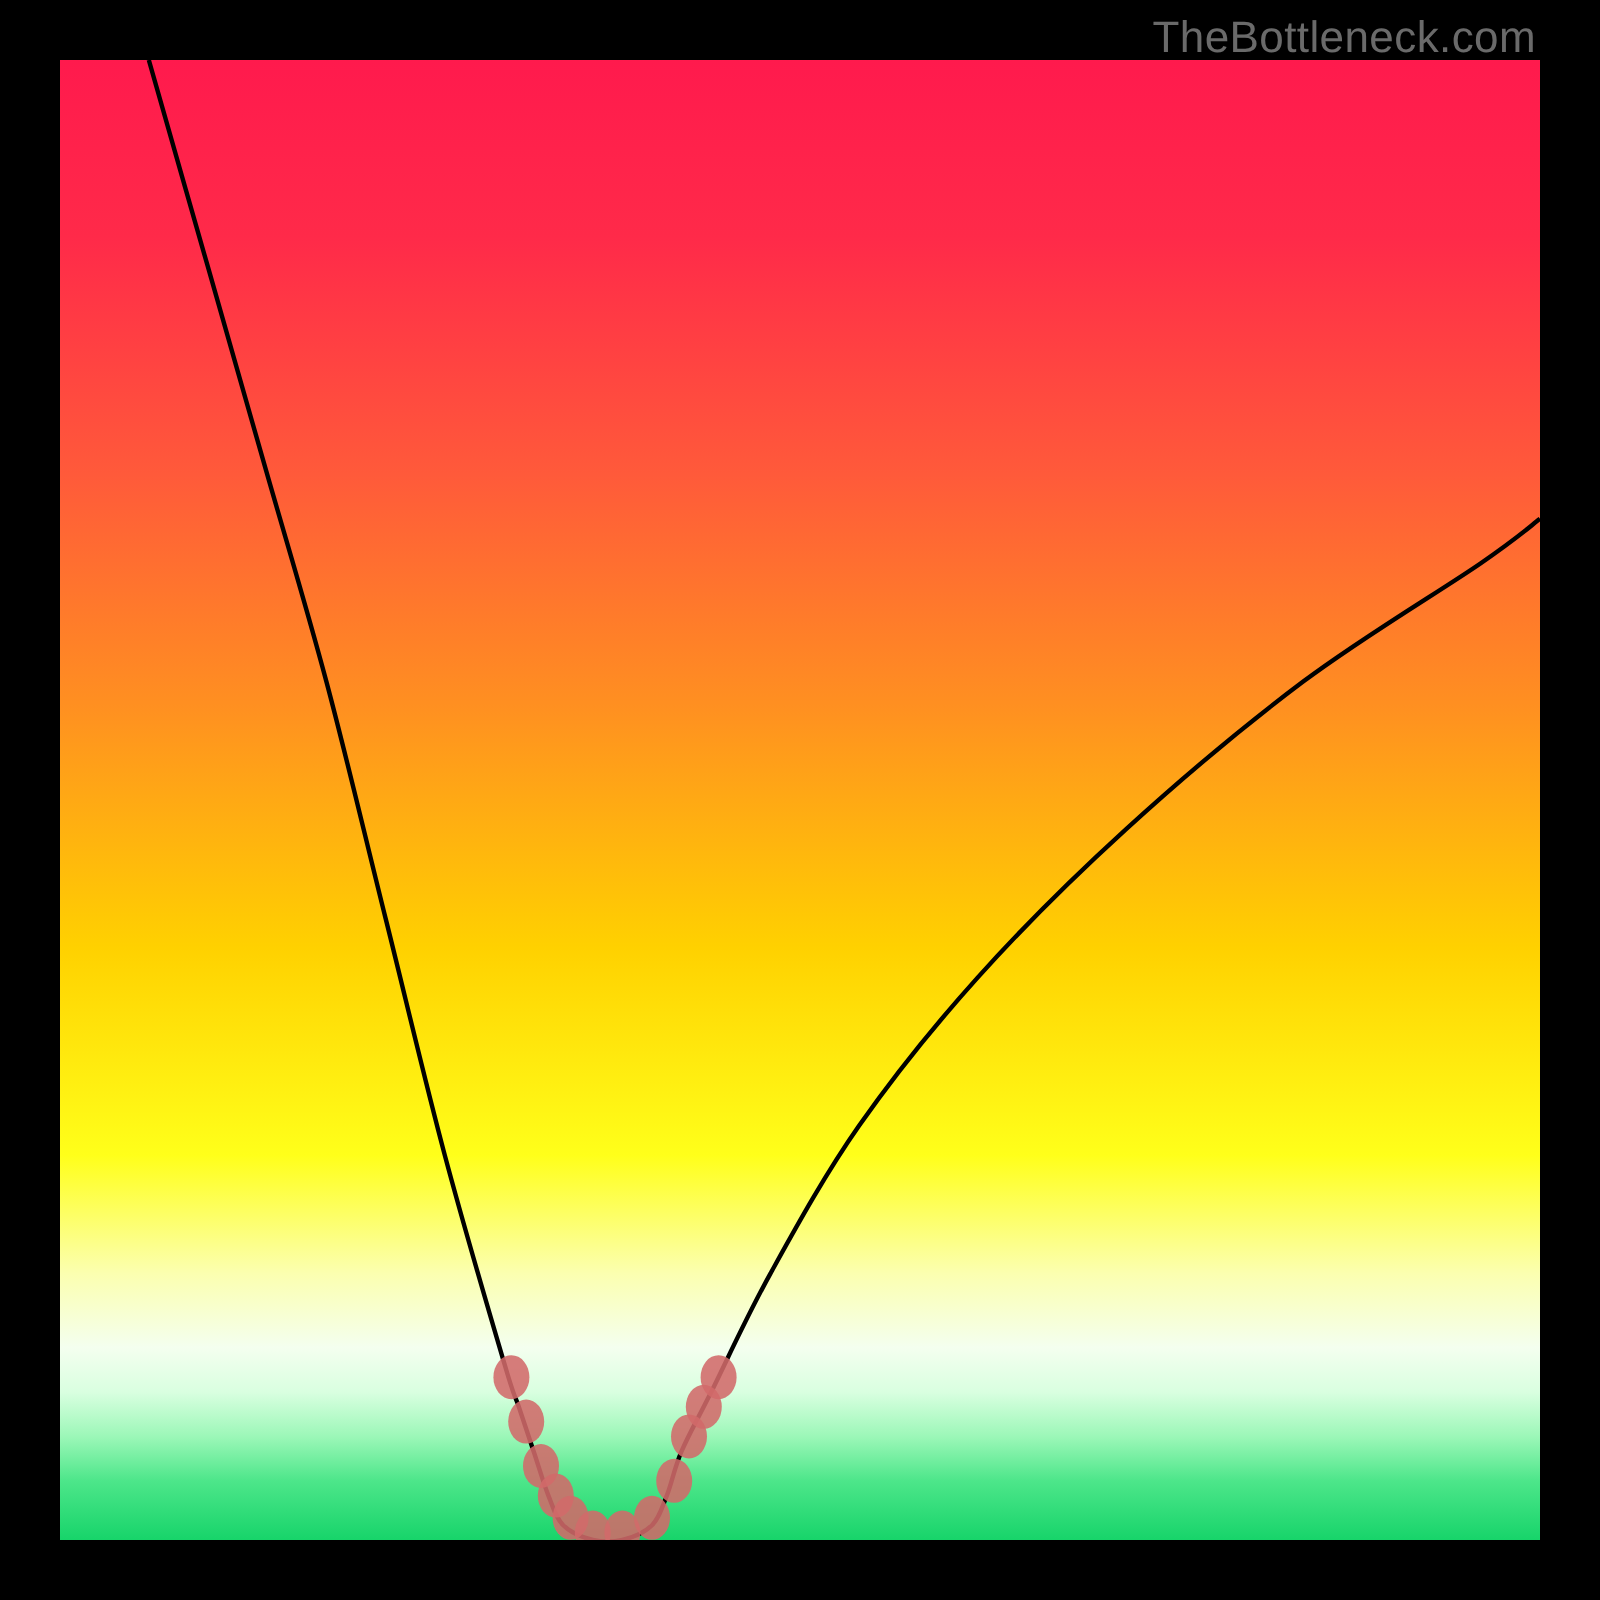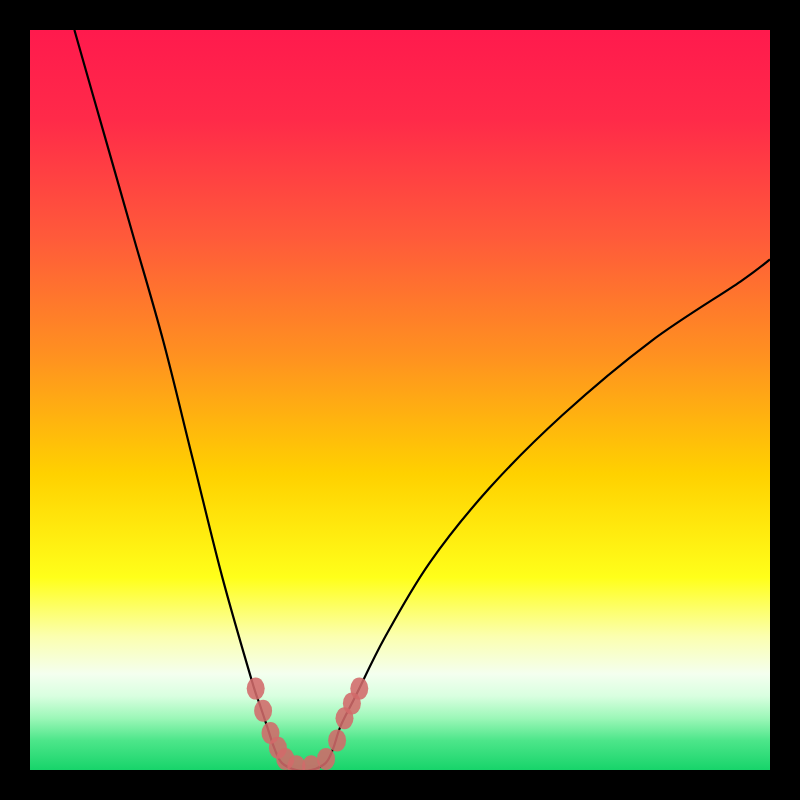--- a/index.html
+++ b/index.html
@@ -49,20 +49,21 @@
     font-size: 22px;
     font-weight: 500;
     letter-spacing: 0.2px;
   }
 </style>
 </head>
 <body>
 
 <div class="frame">
 
+  <div class="watermark">TheBottleneck.com</div>
 
   <div class="plot">
     <svg class="gradient" viewBox="0 0 740 740" preserveAspectRatio="none">
       <defs>
         <linearGradient id="bg" x1="0" y1="0" x2="0" y2="1">
             <stop offset="0.00%" stop-color="#ff1a4d"></stop>
             <stop offset="12.00%" stop-color="#ff2a49"></stop>
             <stop offset="28.00%" stop-color="#ff5a3a"></stop>
             <stop offset="44.00%" stop-color="#ff9120"></stop>
             <stop offset="60.00%" stop-color="#ffd100"></stop>

